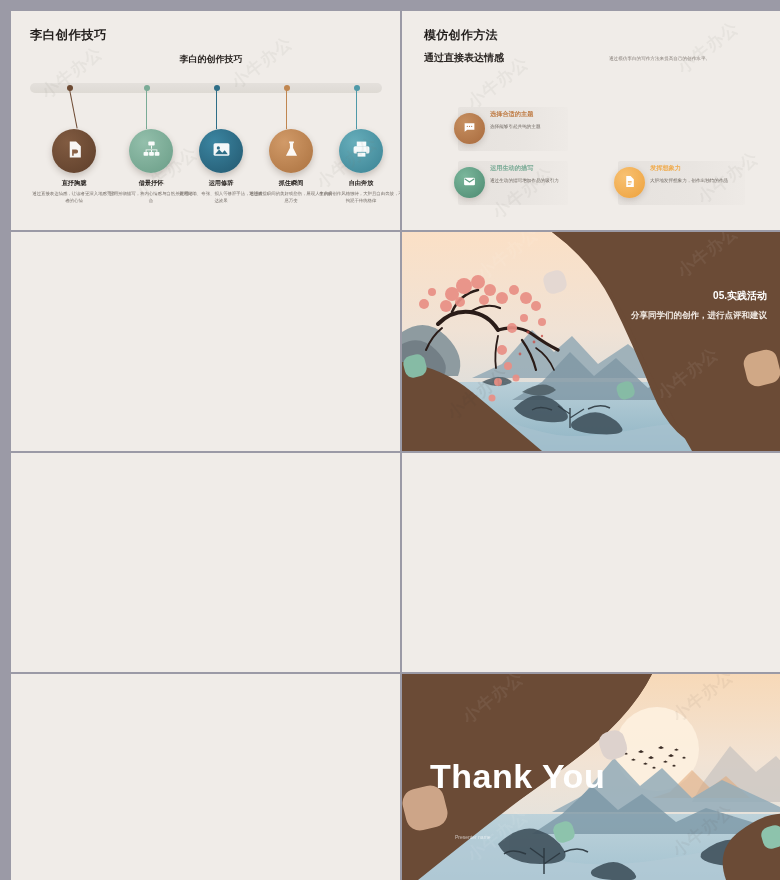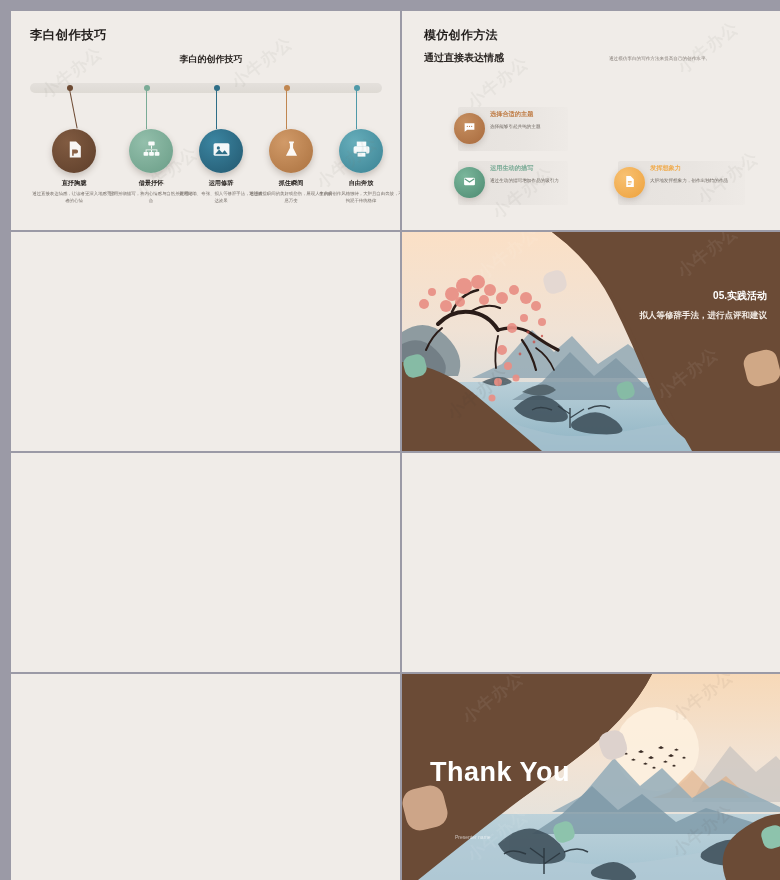--- a/index.html
+++ b/index.html
@@ -311,21 +311,21 @@
           <path d="M0 219h140Q100 185 70 160T0 130z" fill="#6b4b36"></path>
 
           <rect x="142" y="39" width="22" height="22" rx="8" fill="#e4d8d2" transform="rotate(-16 153 50)"></rect>
           <rect x="2" y="123" width="22" height="22" rx="8" fill="#86bba5" transform="rotate(-14 13 134)"></rect>
           <rect x="215" y="150" width="17" height="17" rx="6" fill="#86bba5" transform="rotate(-18 223 158)"></rect>
           <rect x="343" y="119" width="34" height="34" rx="11" fill="#d0a886" transform="rotate(-14 360 136)"></rect>
         </g>
       </svg>
     </div>
     <div style="position:absolute;right:24px;top:57px;color:#fff;font-weight:700;font-size:10px;z-index:6;">05.实践活动</div>
-    <div style="position:absolute;right:24px;top:78px;color:#f3ece6;font-weight:700;font-size:8.5px;z-index:6;">拟人等修辞手法，进行点评和建议</div>
+    <div style="position:absolute;right:24px;top:78px;color:#f3ece6;font-weight:700;font-size:8.5px;z-index:6;">分享同学们的创作，进行点评和建议</div>
     <div class="watermark">
       <div class="wm-t" style="left:70px;top:10px;color:rgba(255,255,255,.16);">小牛办公</div>
       <div class="wm-t" style="left:270px;top:8px;color:rgba(255,255,255,.16);">小牛办公</div>
       <div class="wm-t" style="left:250px;top:130px;color:rgba(255,255,255,.16);">小牛办公</div>
       <div class="wm-t" style="left:40px;top:150px;color:rgba(60,50,45,.18);">小牛办公</div>
     </div>
   </div>
 
   <div class="slide">
 
@@ -413,21 +413,21 @@
           <path d="M250 0q-24 48-86 92T0 219V0z" fill="#6b4b36"></path>
           <path d="M330 219q-22-40 8-62t51-16v78z" fill="#6b4b36"></path>
 
           <rect x="198" y="57" width="26" height="28" rx="10" fill="#ddd2cd" transform="rotate(-18 211 71)"></rect>
           <rect x="2" y="113" width="42" height="42" rx="14" fill="#cda588" transform="rotate(-14 23 134)"></rect>
           <rect x="152" y="148" width="20" height="20" rx="7" fill="#8dc3ac" transform="rotate(-18 162 158)"></rect>
           <rect x="360" y="152" width="22" height="22" rx="8" fill="#8dc3ac" transform="rotate(-16 371 163)"></rect>
         </g>
       </svg>
     </div>
-    <div style="position:absolute;left:28px;top:83px;color:#fff;font-weight:700;font-size:27px;letter-spacing:.5px;z-index:6;text-align:right;">Thank You</div>
+    <div style="position:absolute;left:28px;top:83px;color:#fff;font-weight:700;font-size:34px;letter-spacing:.5px;z-index:6;text-align:right;">Thank You</div>
     <div style="position:absolute;left:53px;top:160px;color:rgba(255,255,255,.62);font-size:5px;z-index:6;">Presenter name</div>
     <div class="watermark">
       <div class="wm-t" style="left:55px;top:12px;color:rgba(255,255,255,.16);">小牛办公</div>
       <div class="wm-t" style="left:265px;top:10px;color:rgba(80,65,55,.16);">小牛办公</div>
       <div class="wm-t" style="left:60px;top:150px;color:rgba(255,255,255,.16);">小牛办公</div>
       <div class="wm-t" style="left:265px;top:145px;color:rgba(80,65,55,.16);">小牛办公</div>
     </div>
   </div>
 
 </div>

